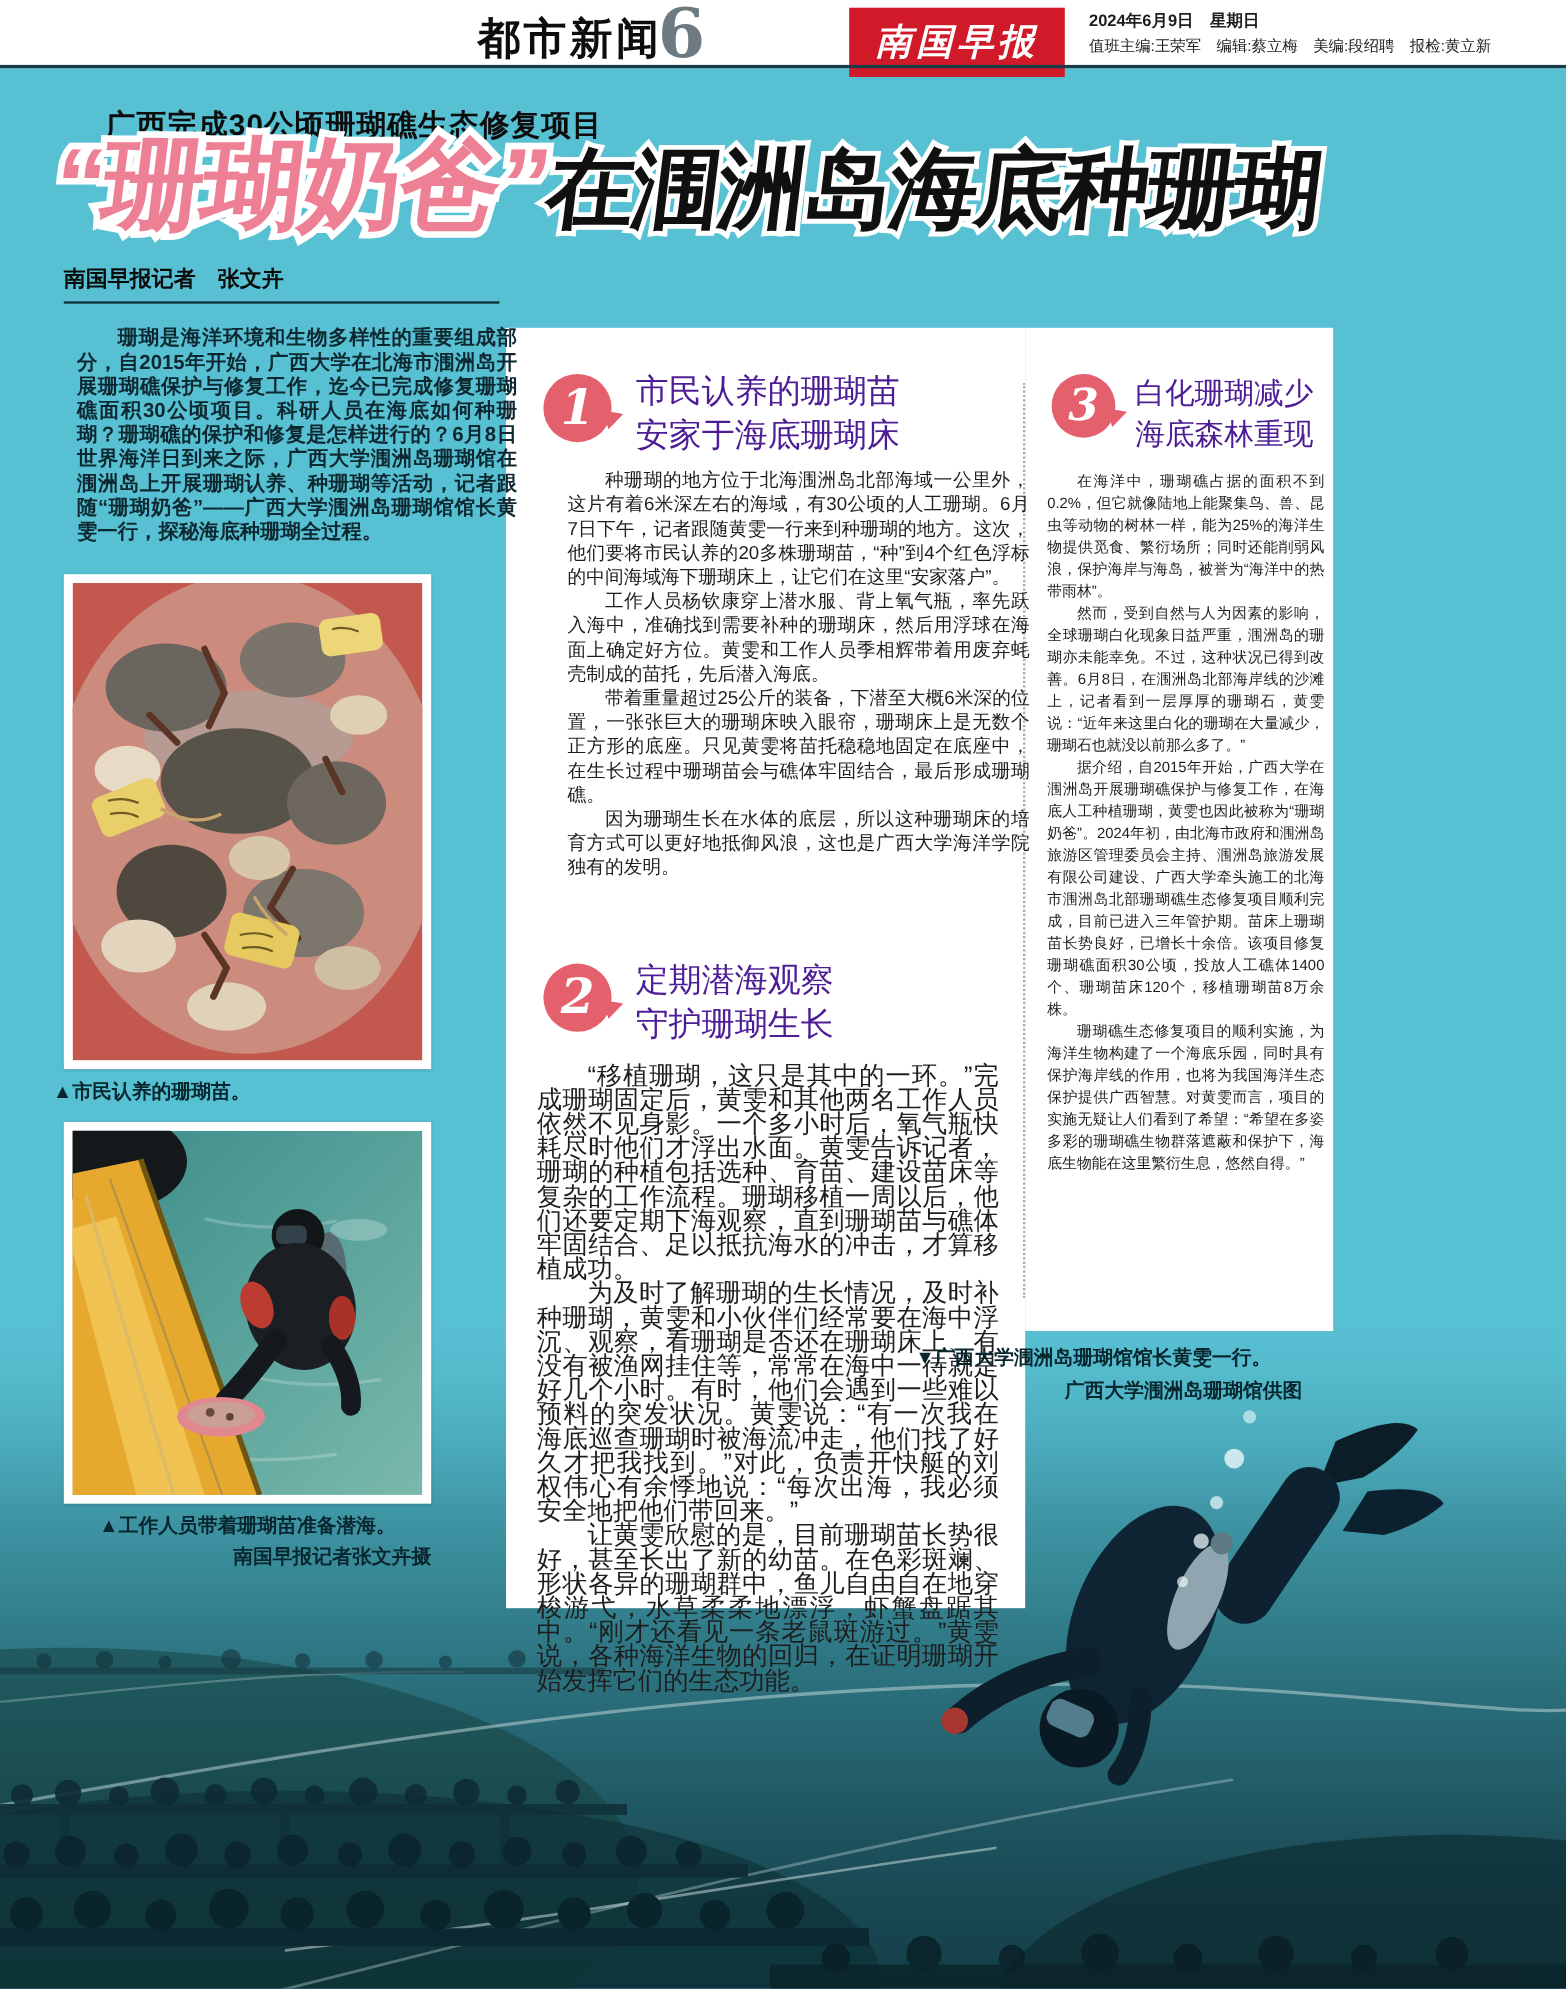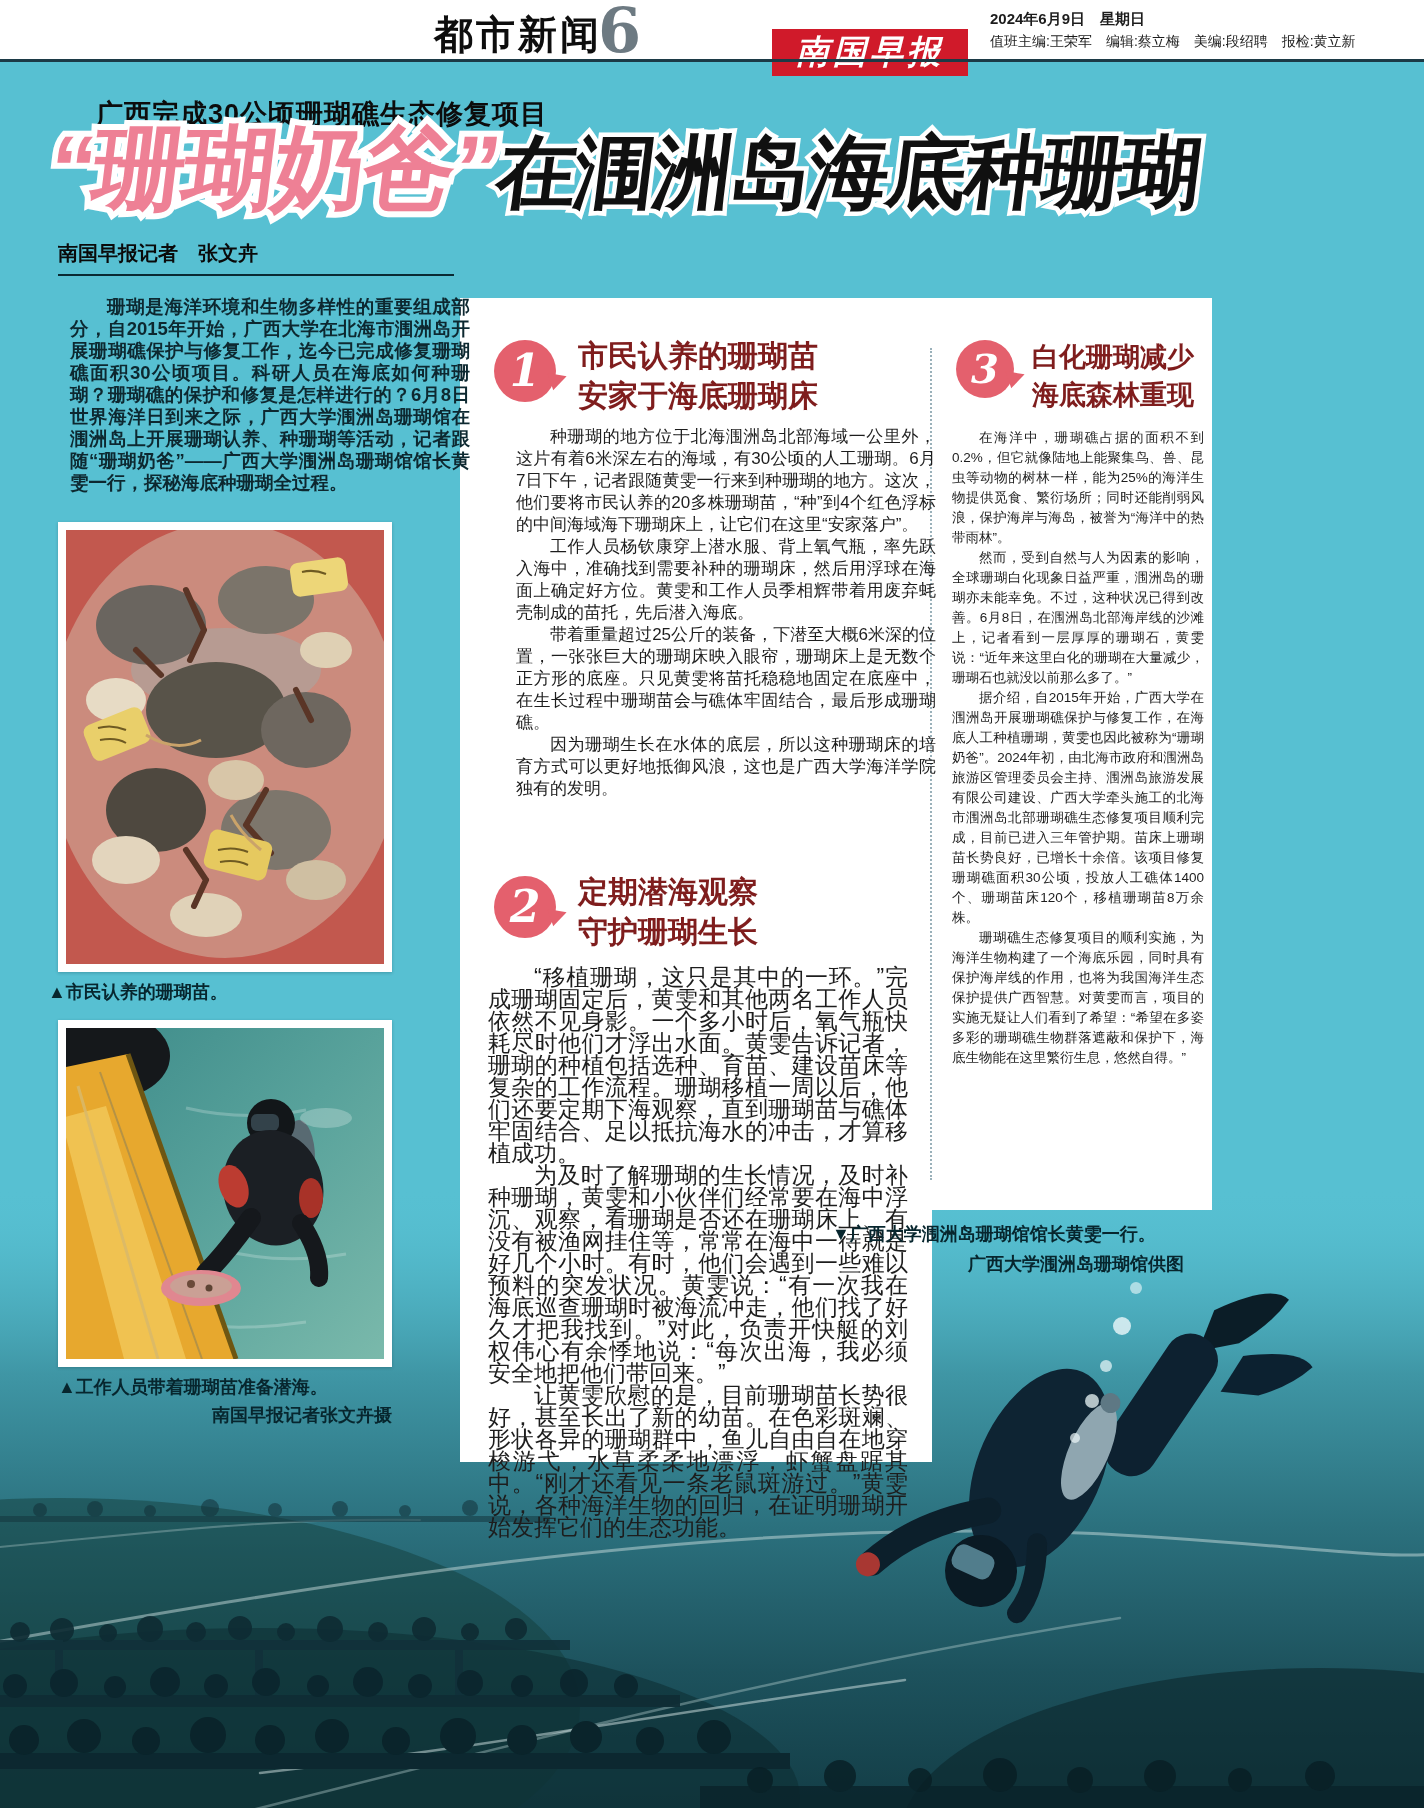--- a/index.html
+++ b/index.html
@@ -4,23 +4,23 @@
 <style>
   html,body{margin:0;padding:0;background:#2a3a40;}
   .page{position:relative;width:1424px;height:1808px;background:#57c0d2;overflow:hidden;
         font-family:"Liberation Sans","DejaVu Sans",sans-serif;}
   
   .masthead{position:absolute;left:0;top:0;width:1424px;height:62px;background:#ffffff;z-index:5;}
   .masthead-rule{position:absolute;left:0;top:59px;width:1424px;height:3px;background:#1c3a46;}
   .section-name{position:absolute;left:434px;top:8px;font-size:39px;font-weight:900;color:#0d0d0d;letter-spacing:3px;}
   .page-number{position:absolute;left:598px;top:-6px;font-family:"DejaVu Serif","Liberation Serif",serif;
                font-size:62px;color:#6d7a82;font-weight:700;}
-  .logo{position:absolute;left:772px;top:7px;width:196px;height:47px;background:#d01a2a;color:#ffffff;
+  .logo{position:absolute;left:772px;top:7px;width:196px;height:63px;background:#d01a2a;color:#ffffff;
         font-family:"DejaVu Serif","Liberation Serif",serif;font-style:italic;font-weight:900;font-size:33px;
-        display:flex;align-items:center;justify-content:center;letter-spacing:4px;margin-top:22px;}
+        display:flex;align-items:center;justify-content:center;letter-spacing:4px;}
   .dateline{position:absolute;left:990px;top:10px;font-size:15px;color:#1c1c1c;font-weight:600;}
   .staffline{position:absolute;left:990px;top:33px;font-size:14px;color:#1c1c1c;}
   
   .kicker{position:absolute;left:56px;top:96px;font-size:27px;font-weight:700;color:#0c0c0c;z-index:4;letter-spacing:1px;margin-left:40px;}
   .headline{position:absolute;left:50px;top:122px;margin:0;transform:skewX(-7deg);white-space:nowrap;z-index:4;
             font-weight:900;line-height:1;letter-spacing:-2px;}
   .hl{position:relative;display:inline-block;z-index:0;}
   .hl::before{content:attr(data-text);position:absolute;left:0;top:0;z-index:-1;color:inherit;}
   .hl.pink{font-size:92px;color:#ee8095;}
   .hl.pink::before{-webkit-text-stroke:12px #ffffff;}
@@ -30,41 +30,41 @@
   .byline-rule{position:absolute;left:58px;top:274px;width:396px;height:2px;background:#0a2a33;z-index:4;}
   
   .intro{position:absolute;left:56px;top:296px;width:400px;font-size:18.5px;line-height:22px;color:#0d2830;
          font-weight:600;text-align:justify;text-indent:2em;z-index:4;margin-left:14px;}
   .photo{position:absolute;background:#ffffff;padding:8px;box-sizing:border-box;z-index:4;box-shadow:0 1px 3px rgba(0,40,50,.25);}
   .photo1{left:58px;top:522px;width:334px;height:450px;}
   .photo2{left:58px;top:1020px;width:334px;height:347px;}
   .photo svg{display:block;}
   .cap{position:absolute;font-size:18px;font-weight:600;color:#07262e;z-index:6;}
   .cap1{left:48px;top:980px;width:334px;text-align:left;}
-  .cap2a{left:58px;top:1375px;width:334px;text-align:left;}
+  .cap2a{left:58px;top:1375px;width:334px;text-align:center;}
   .cap2b{left:58px;top:1403px;width:334px;text-align:right;}
   .cap3a{left:832px;top:1222px;width:360px;text-align:left;}
   .cap3b{left:832px;top:1252px;width:352px;text-align:right;}
   
   .card{position:absolute;background:#ffffff;z-index:2;}
   .card-mid{left:460px;top:298px;width:472px;height:1164px;}
   .card-right{left:932px;top:298px;width:280px;height:912px;}
   .col-divider{position:absolute;left:930px;top:348px;height:832px;width:0;border-left:2px dotted #9ab1ba;z-index:3;}
   .badge{position:absolute;width:62px;height:62px;border-radius:50%;background:#e4606d;z-index:3;
          display:flex;align-items:center;justify-content:center;}
   .badge::after{content:"";position:absolute;right:-11px;top:30px;width:0;height:0;border-style:solid;
          border-width:9px 0 9px 17px;border-color:transparent transparent transparent #e4606d;transform:rotate(-18deg);}
   .badge-num{font-family:"DejaVu Serif","Liberation Serif",serif;font-style:italic;font-weight:900;
          font-size:44px;color:#ffffff;line-height:1;}
   .badge1{left:494px;top:340px;}
   .badge2{left:494px;top:876px;}
   .badge3{left:956px;top:340px;width:58px;height:58px;}
   .badge3 .badge-num{font-size:40px;}
   .badge3::after{top:28px;}
-  .sec-title{position:absolute;z-index:3;font-weight:700;color:#7f1d1d;}
+  .sec-title{position:absolute;z-index:3;font-weight:400;color:#4c1d95;}
   .t1{left:578px;top:336px;font-size:30px;line-height:40px;}
   .t2{left:578px;top:872px;font-size:30px;line-height:40px;}
   .t3{left:1032px;top:338px;font-size:27px;line-height:38px;}
   .sec-text{position:absolute;z-index:3;color:#1d1d1d;text-align:justify;}
   .sec-text p{margin:0;text-indent:2em;}
   .text1{left:488px;top:426px;width:420px;font-size:17px;line-height:22px;margin-left:28px;}
   .text2{left:488px;top:966px;width:420px;font-size:23px;line-height:22px;}
   .text3{left:952px;top:428px;width:252px;font-size:13.5px;line-height:20px;}
   
   .seafloor{position:absolute;left:0;top:1188px;z-index:1;}

